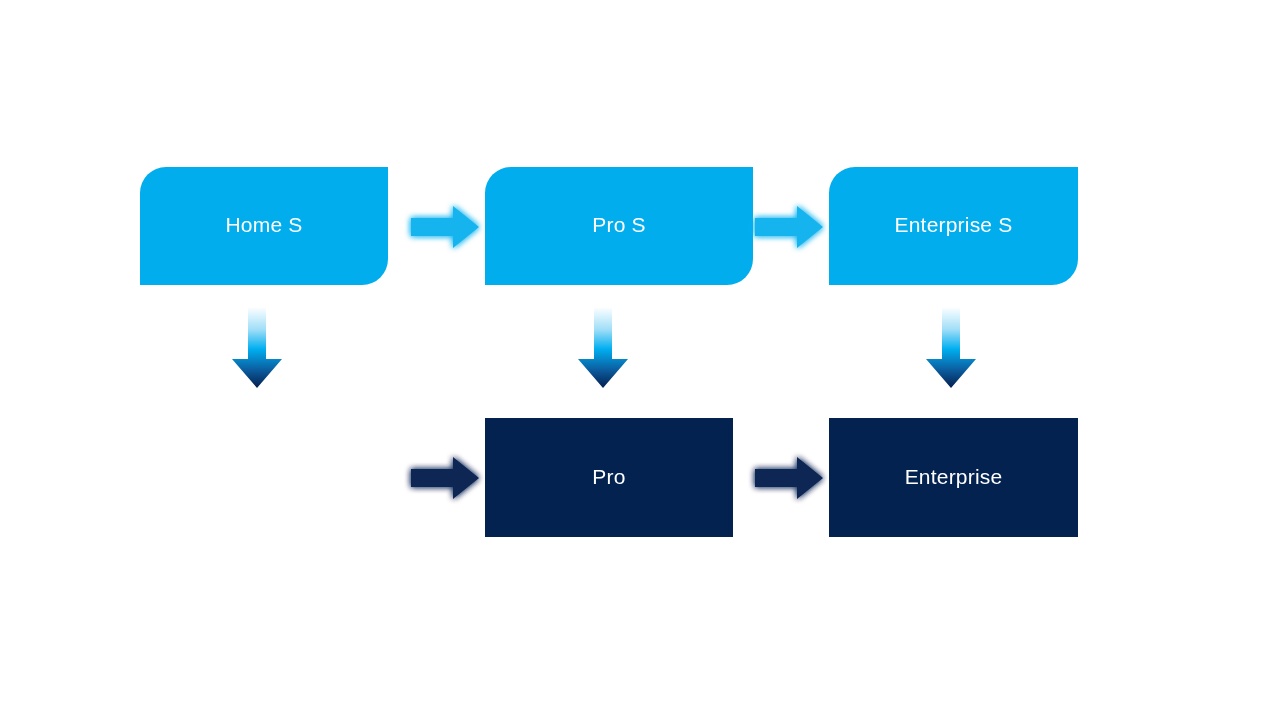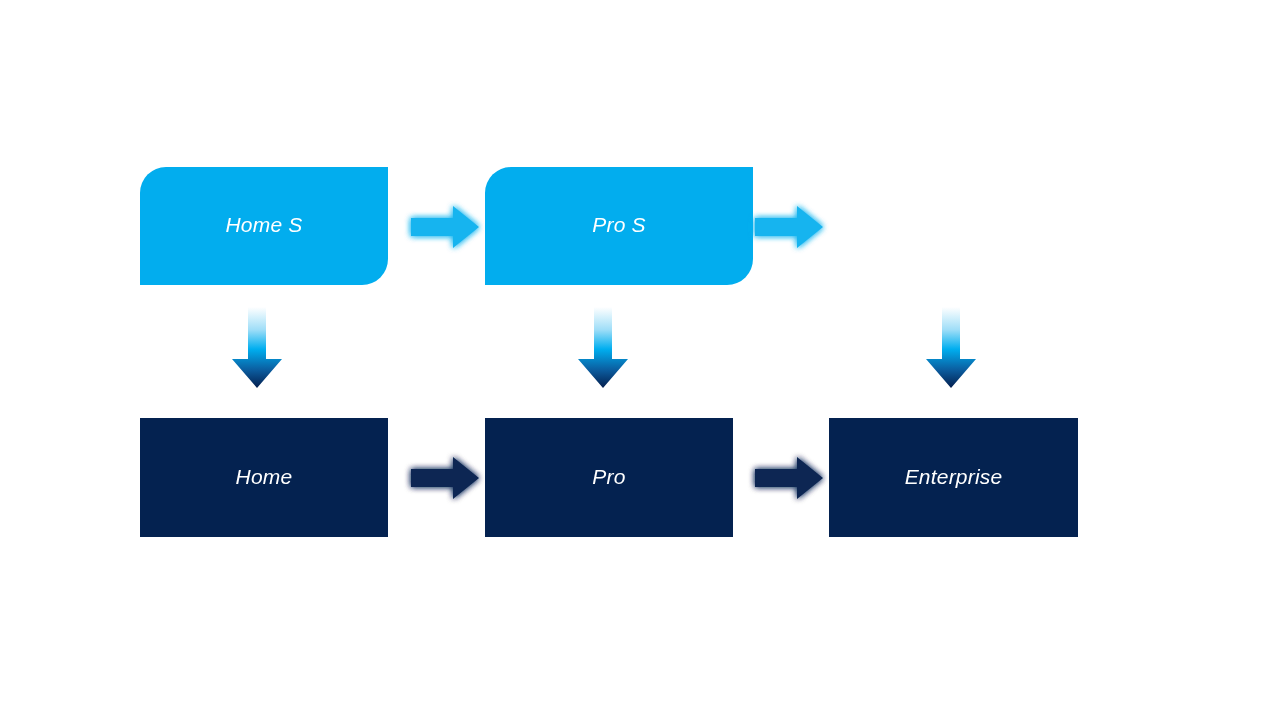--- a/index.html
+++ b/index.html
@@ -36,21 +36,20 @@
     font-size: 21px;
     font-weight: 400;
     letter-spacing: 0.2px;
     line-height: 1.2;
     user-select: none;
   }
   .node-label {
     display: block;
     text-align: left;
     padding-bottom: 2px;
-    font-style: italic;
   }
 
   
   .node.tier-service {
     background: #02ADEE;
     border-radius: 26px 0 26px 0;
   }
 
   
   .node.tier-product {
@@ -68,32 +67,32 @@
 </head>
 <body>
 
 <div id="canvas">
     <div class="node tier-service" style="left: 140px; top: 167px; width: 248px; height: 118px;">
       <span class="node-label">Home S</span>
     </div>
     <div class="node tier-service" style="left: 485px; top: 167px; width: 268px; height: 118px;">
       <span class="node-label">Pro S</span>
     </div>
+    <div class="node tier-service" style="left: 829px; top: 167px; width: 249px; height: 118px;">
+      <span class="node-label">Enterprise S</span>
+    </div>
     <div class="arrow" style="left: 409px; top: 203px; width: 72px; height: 48px;">
       <svg width="72" height="48" viewBox="0 0 72 48">
         <path filter="url(#glowCyan)" fill="#18B4EF" d="M2 15 L44 15 L44 3 L70 24 L44 45 L44 33 L2 33 Z"></path>
       </svg>
     </div>
     <div class="arrow" style="left: 753px; top: 203px; width: 72px; height: 48px;">
       <svg width="72" height="48" viewBox="0 0 72 48">
         <path filter="url(#glowCyan)" fill="#18B4EF" d="M2 15 L44 15 L44 3 L70 24 L44 45 L44 33 L2 33 Z"></path>
       </svg>
-    </div>
-    <div class="node tier-product" style="left: 140px; top: 418px; width: 248px; height: 119px;">
-      <span class="node-label">Home</span>
     </div>
     <div class="node tier-product" style="left: 485px; top: 418px; width: 248px; height: 119px;">
       <span class="node-label">Pro</span>
     </div>
     <div class="node tier-product" style="left: 829px; top: 418px; width: 249px; height: 119px;">
       <span class="node-label">Enterprise</span>
     </div>
     <div class="arrow" style="left: 409px; top: 454px; width: 72px; height: 48px;">
       <svg width="72" height="48" viewBox="0 0 72 48">
         <path filter="url(#glowNavy)" fill="#0B2552" d="M2 15 L44 15 L44 3 L70 24 L44 45 L44 33 L2 33 Z"></path>

